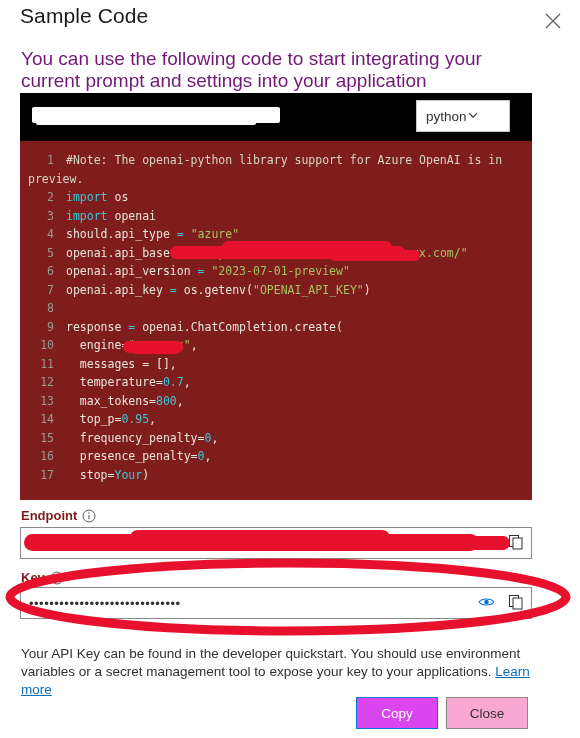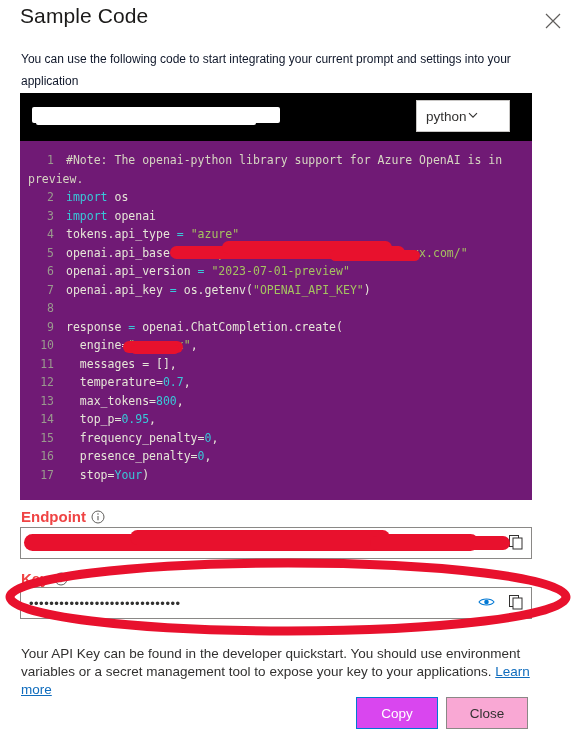--- a/index.html
+++ b/index.html
@@ -48,33 +48,33 @@
     padding: 0;
   }
   .close-btn svg { display: block; }
 
   
   .intro-text {
     position: absolute;
     left: 21px;
     top: 48px;
     width: 514px;
-    font-size: 12px;
+    font-size: 19px;
     line-height: 22px;
-    color: #0f172a;
+    color: #701a75;
   }
 
   
   .code-wrap {
     position: absolute;
     left: 20px;
     top: 93px;
     width: 512px;
     height: 407px;
-    background: #701a75;
+    background: #7f1d1d;
     overflow: hidden;
   }
   .code-topbar {
     position: relative;
     height: 48px;
     background: #000000;
   }
   .redact-white {
     position: absolute;
     left: 12px;
@@ -182,23 +182,23 @@
     left: 131px;
     top: 345px;
     width: 48px;
     height: 9px;
     border-radius: 5px;
   }
 
   
   .field-label {
     position: absolute;
-    font-size: 15px;
+    font-size: 13px;
     font-weight: 600;
-    color: #ef4444;
+    color: #7f1d1d;
     display: flex;
     align-items: center;
     gap: 5px;
   }
   .info-icon {
     display: inline-flex;
     width: 14px;
     height: 14px;
     cursor: pointer;
   }
@@ -349,21 +349,21 @@
       </span>
     </div>
   </div>
 
   <div class="code-body">
 
     <div class="code-line"><span class="ln">1</span><span class="tok-cmt">#Note: The openai-python library support for Azure OpenAI is in</span></div>
     <div class="code-line"><span class="tok-cmt">preview.</span></div>
     <div class="code-line"><span class="ln">2</span><span class="tok-kw">import</span><span class="tok-txt"> os</span></div>
     <div class="code-line"><span class="ln">3</span><span class="tok-kw">import</span><span class="tok-txt"> openai</span></div>
-    <div class="code-line"><span class="ln">4</span><span class="tok-txt">tokens.api_type </span><span class="tok-op">=</span><span class="tok-str"> "azure"</span></div>
+    <div class="code-line"><span class="ln">4</span><span class="tok-txt">should.api_type </span><span class="tok-op">=</span><span class="tok-str"> "azure"</span></div>
     <div class="code-line"><span class="ln">5</span><span class="tok-txt">openai.api_base </span><span class="tok-op">=</span><span class="tok-str"> "https://xxxxxxxxxxxxxxxxxxxxxxxxx.com/"</span></div>
     <div class="code-line"><span class="ln">6</span><span class="tok-txt">openai.api_version </span><span class="tok-op">=</span><span class="tok-str"> "2023-07-01-preview"</span></div>
     <div class="code-line"><span class="ln">7</span><span class="tok-txt">openai.api_key </span><span class="tok-op">=</span><span class="tok-txt"> os.getenv(</span><span class="tok-str">"OPENAI_API_KEY"</span><span class="tok-txt">)</span></div>
     <div class="code-line"><span class="ln">8</span></div>
     <div class="code-line"><span class="ln">9</span><span class="tok-txt">response </span><span class="tok-op">=</span><span class="tok-txt"> openai.ChatCompletion.create(</span></div>
     <div class="code-line"><span class="ln">10</span><span class="tok-txt">  engine=</span><span class="tok-str">"xxxxxxx"</span><span class="tok-txt">,</span></div>
     <div class="code-line"><span class="ln">11</span><span class="tok-txt">  messages = [],</span></div>
     <div class="code-line"><span class="ln">12</span><span class="tok-txt">  temperature=</span><span class="tok-num">0.7</span><span class="tok-txt">,</span></div>
     <div class="code-line"><span class="ln">13</span><span class="tok-txt">  max_tokens=</span><span class="tok-num">800</span><span class="tok-txt">,</span></div>
     <div class="code-line"><span class="ln">14</span><span class="tok-txt">  top_p=</span><span class="tok-num">0.95</span><span class="tok-txt">,</span></div>

